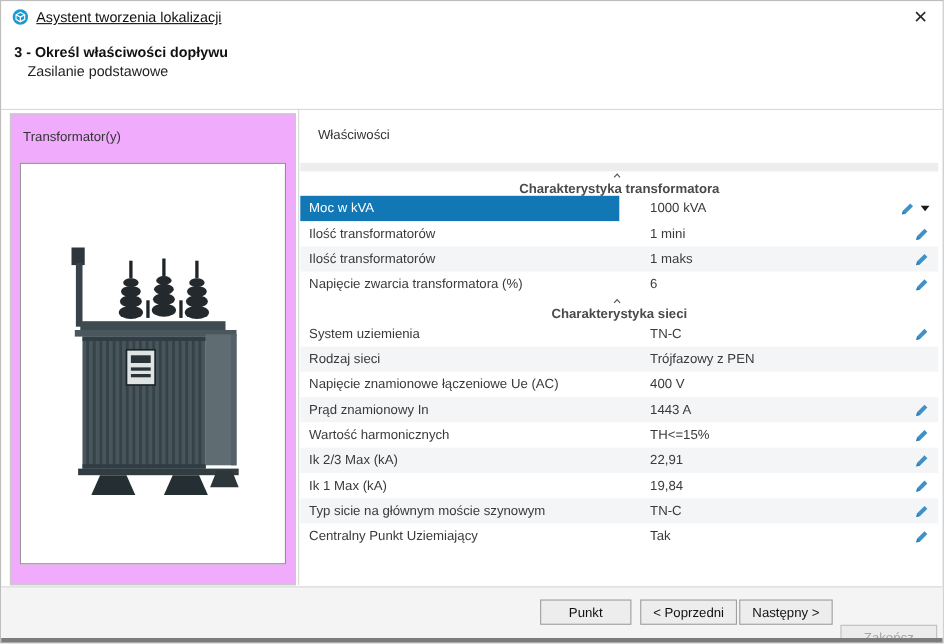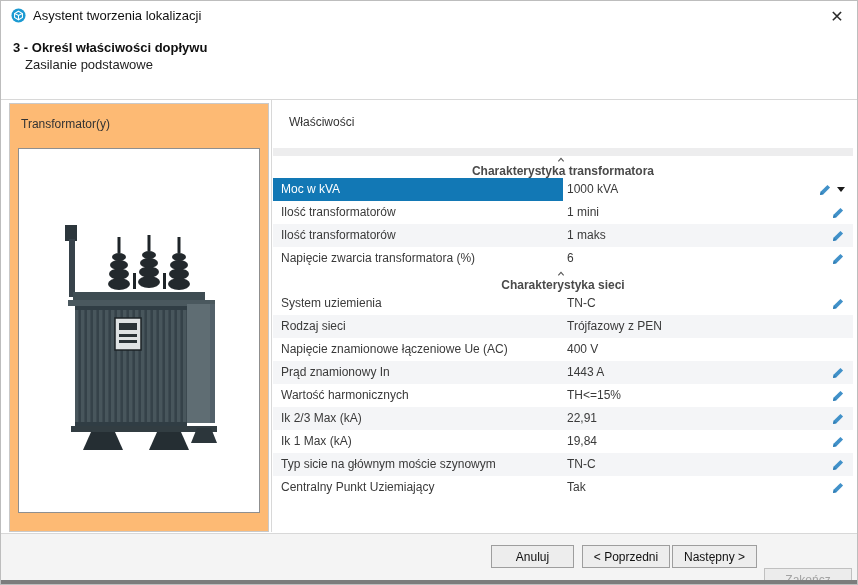--- a/index.html
+++ b/index.html
@@ -1,42 +1,42 @@
 <!DOCTYPE html>
 <html><head>
 <meta charset="utf-8">
 <style>
   html,body{margin:0;padding:0;background:#e8e8e8;font-family:"Liberation Sans",sans-serif;}
   .window{position:relative;width:858px;height:585px;background:#fff;border:1px solid #bdbdbd;
           box-sizing:border-box;overflow:hidden;color:#2f2f2f;}
   
   .titlebar{position:absolute;left:0;top:0;width:100%;height:34px;}
   .app-icon{position:absolute;left:10px;top:7px;width:15px;height:15px;}
-  .win-title{position:absolute;left:32px;top:7px;font-size:13px;color:#101010;}
+  .win-title{position:absolute;left:32px;top:7px;font-size:13px;color:#101010;text-decoration:underline;}
   .close-btn{position:absolute;right:10px;top:6px;width:20px;height:20px;font-size:16px;line-height:20px;
              text-align:center;color:#2b2b2b;cursor:pointer;background:none;border:none;padding:0;}
   
   .step-title{position:absolute;left:12px;top:39px;font-size:13px;font-weight:bold;color:#101010;}
   .step-subtitle{position:absolute;left:24px;top:56px;font-size:13px;color:#222;}
   .hsep{position:absolute;left:0;top:98px;width:100%;height:1px;background:#d8d8d8;}
   
   .left-panel{position:absolute;left:8px;top:102px;width:260px;height:429px;border:1px solid #c9c9c9;
-              box-sizing:border-box;background:#fdba74;}
+              box-sizing:border-box;background:#f0abfc;}
   .left-panel-title{position:absolute;left:11px;top:13px;font-size:12px;color:#333;}
   .img-box{position:absolute;left:8px;top:44px;width:242px;height:365px;border:1px solid #8f8f8f;
            background:#fff;box-sizing:border-box;display:flex;justify-content:center;}
   .vsep{position:absolute;left:270px;top:99px;width:1px;height:432px;background:#d8d8d8;}
   
   .props-title{position:absolute;left:288px;top:114px;font-size:12px;color:#333;}
   .grid-strip{position:absolute;left:272px;top:147px;width:580px;height:8px;background:#ededee;}
   .grid{position:absolute;left:272px;top:155px;width:580px;}
   .sec-header{height:22px;display:flex;align-items:center;background:#fff;cursor:pointer;flex-direction:column;}
   .sec-header .chev{width:12px;height:12px;margin-left:8px;margin-right:12px;display:inline-block;}
   .sec-header .sec-label{font-size:12px;font-weight:bold;color:#4a4a4a;}
-  .p-row{height:23px;display:flex;align-items:stretch;background:#fff;font-size:12px;cursor:default;}
+  .p-row{height:23px;display:flex;align-items:stretch;background:#fff;font-size:12px;cursor:default;gap:24px;}
   .p-row.alt{background:#f4f5f7;}
   .cell-label{width:290px;line-height:23px;padding-left:8px;box-sizing:border-box;color:#3a3a3a;
               white-space:nowrap;overflow:hidden;}
   .cell-value{flex:1;line-height:23px;padding-left:4px;color:#3a3a3a;white-space:nowrap;}
   .p-row.selected .cell-label{background:#1278b5;color:#fff;}
   .cell-icons{width:56px;display:flex;align-items:center;justify-content:flex-end;gap:5px;padding-right:8px;}
   .pencil{width:14px;height:14px;display:inline-block;cursor:pointer;}
   .caret{width:0;height:0;border-left:4px solid transparent;border-right:4px solid transparent;
          border-top:5px solid #1a1a1a;display:inline-block;cursor:pointer;}
   
@@ -281,19 +281,19 @@
       <svg class="pencil" viewBox="0 0 16 16">
         <path d="M10.8 2.2 L13.8 5.2 L6.2 12.8 L2.2 13.8 L3.2 9.8 Z" fill="#4191c9"></path>
         <path d="M2.2 13.8 L6.2 12.8 L3.2 9.8 Z" fill="#2f7db4"></path>
       </svg>
 
     </div>
   </div>
     </div>
 
   <div class="footer">
-    <button class="btn" style="left:490px;width:83px;">Anuluj</button>
+    <button class="btn" style="left:490px;width:83px;">Punkt</button>
     <button class="btn" style="left:581px;width:88px;">&lt; Poprzedni</button>
     <button class="btn" style="left:671px;width:85px;">Następny &gt;</button>
     <button class="btn disabled" style="left:763px;width:88px;">Zakończ</button>
   </div>
   <div class="bottom-bar"></div>
 </div>
 
 </body></html>

